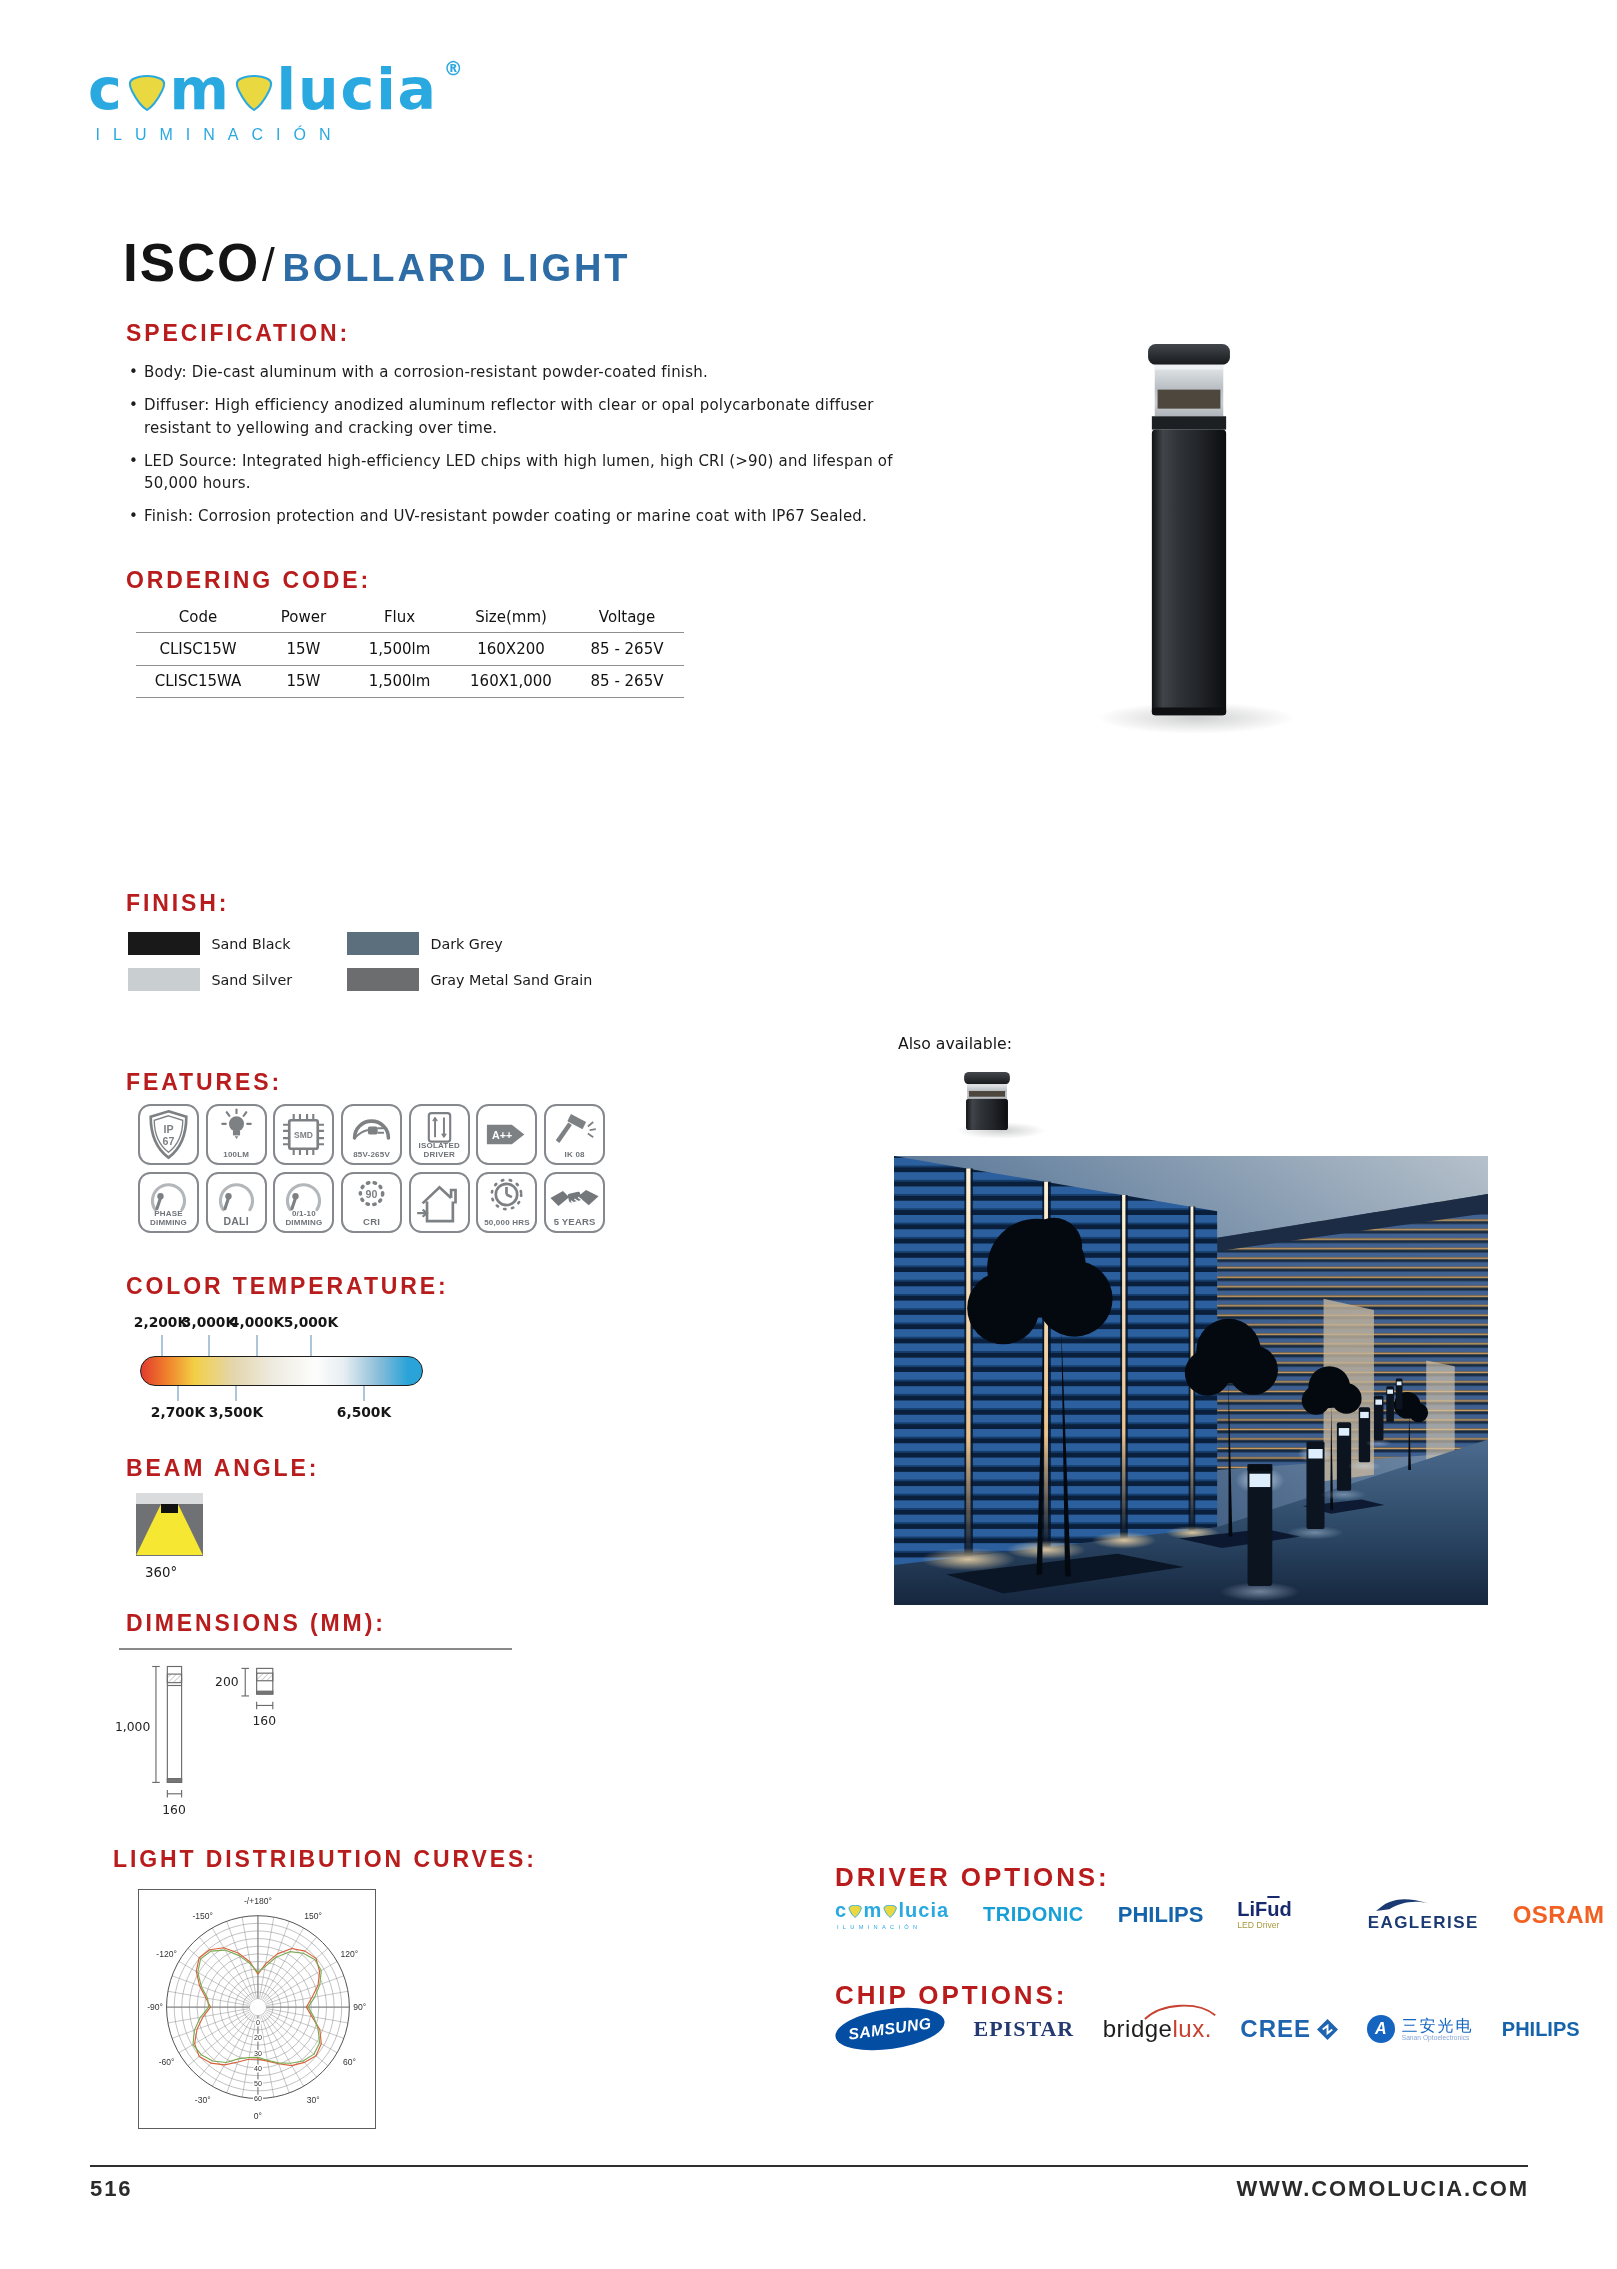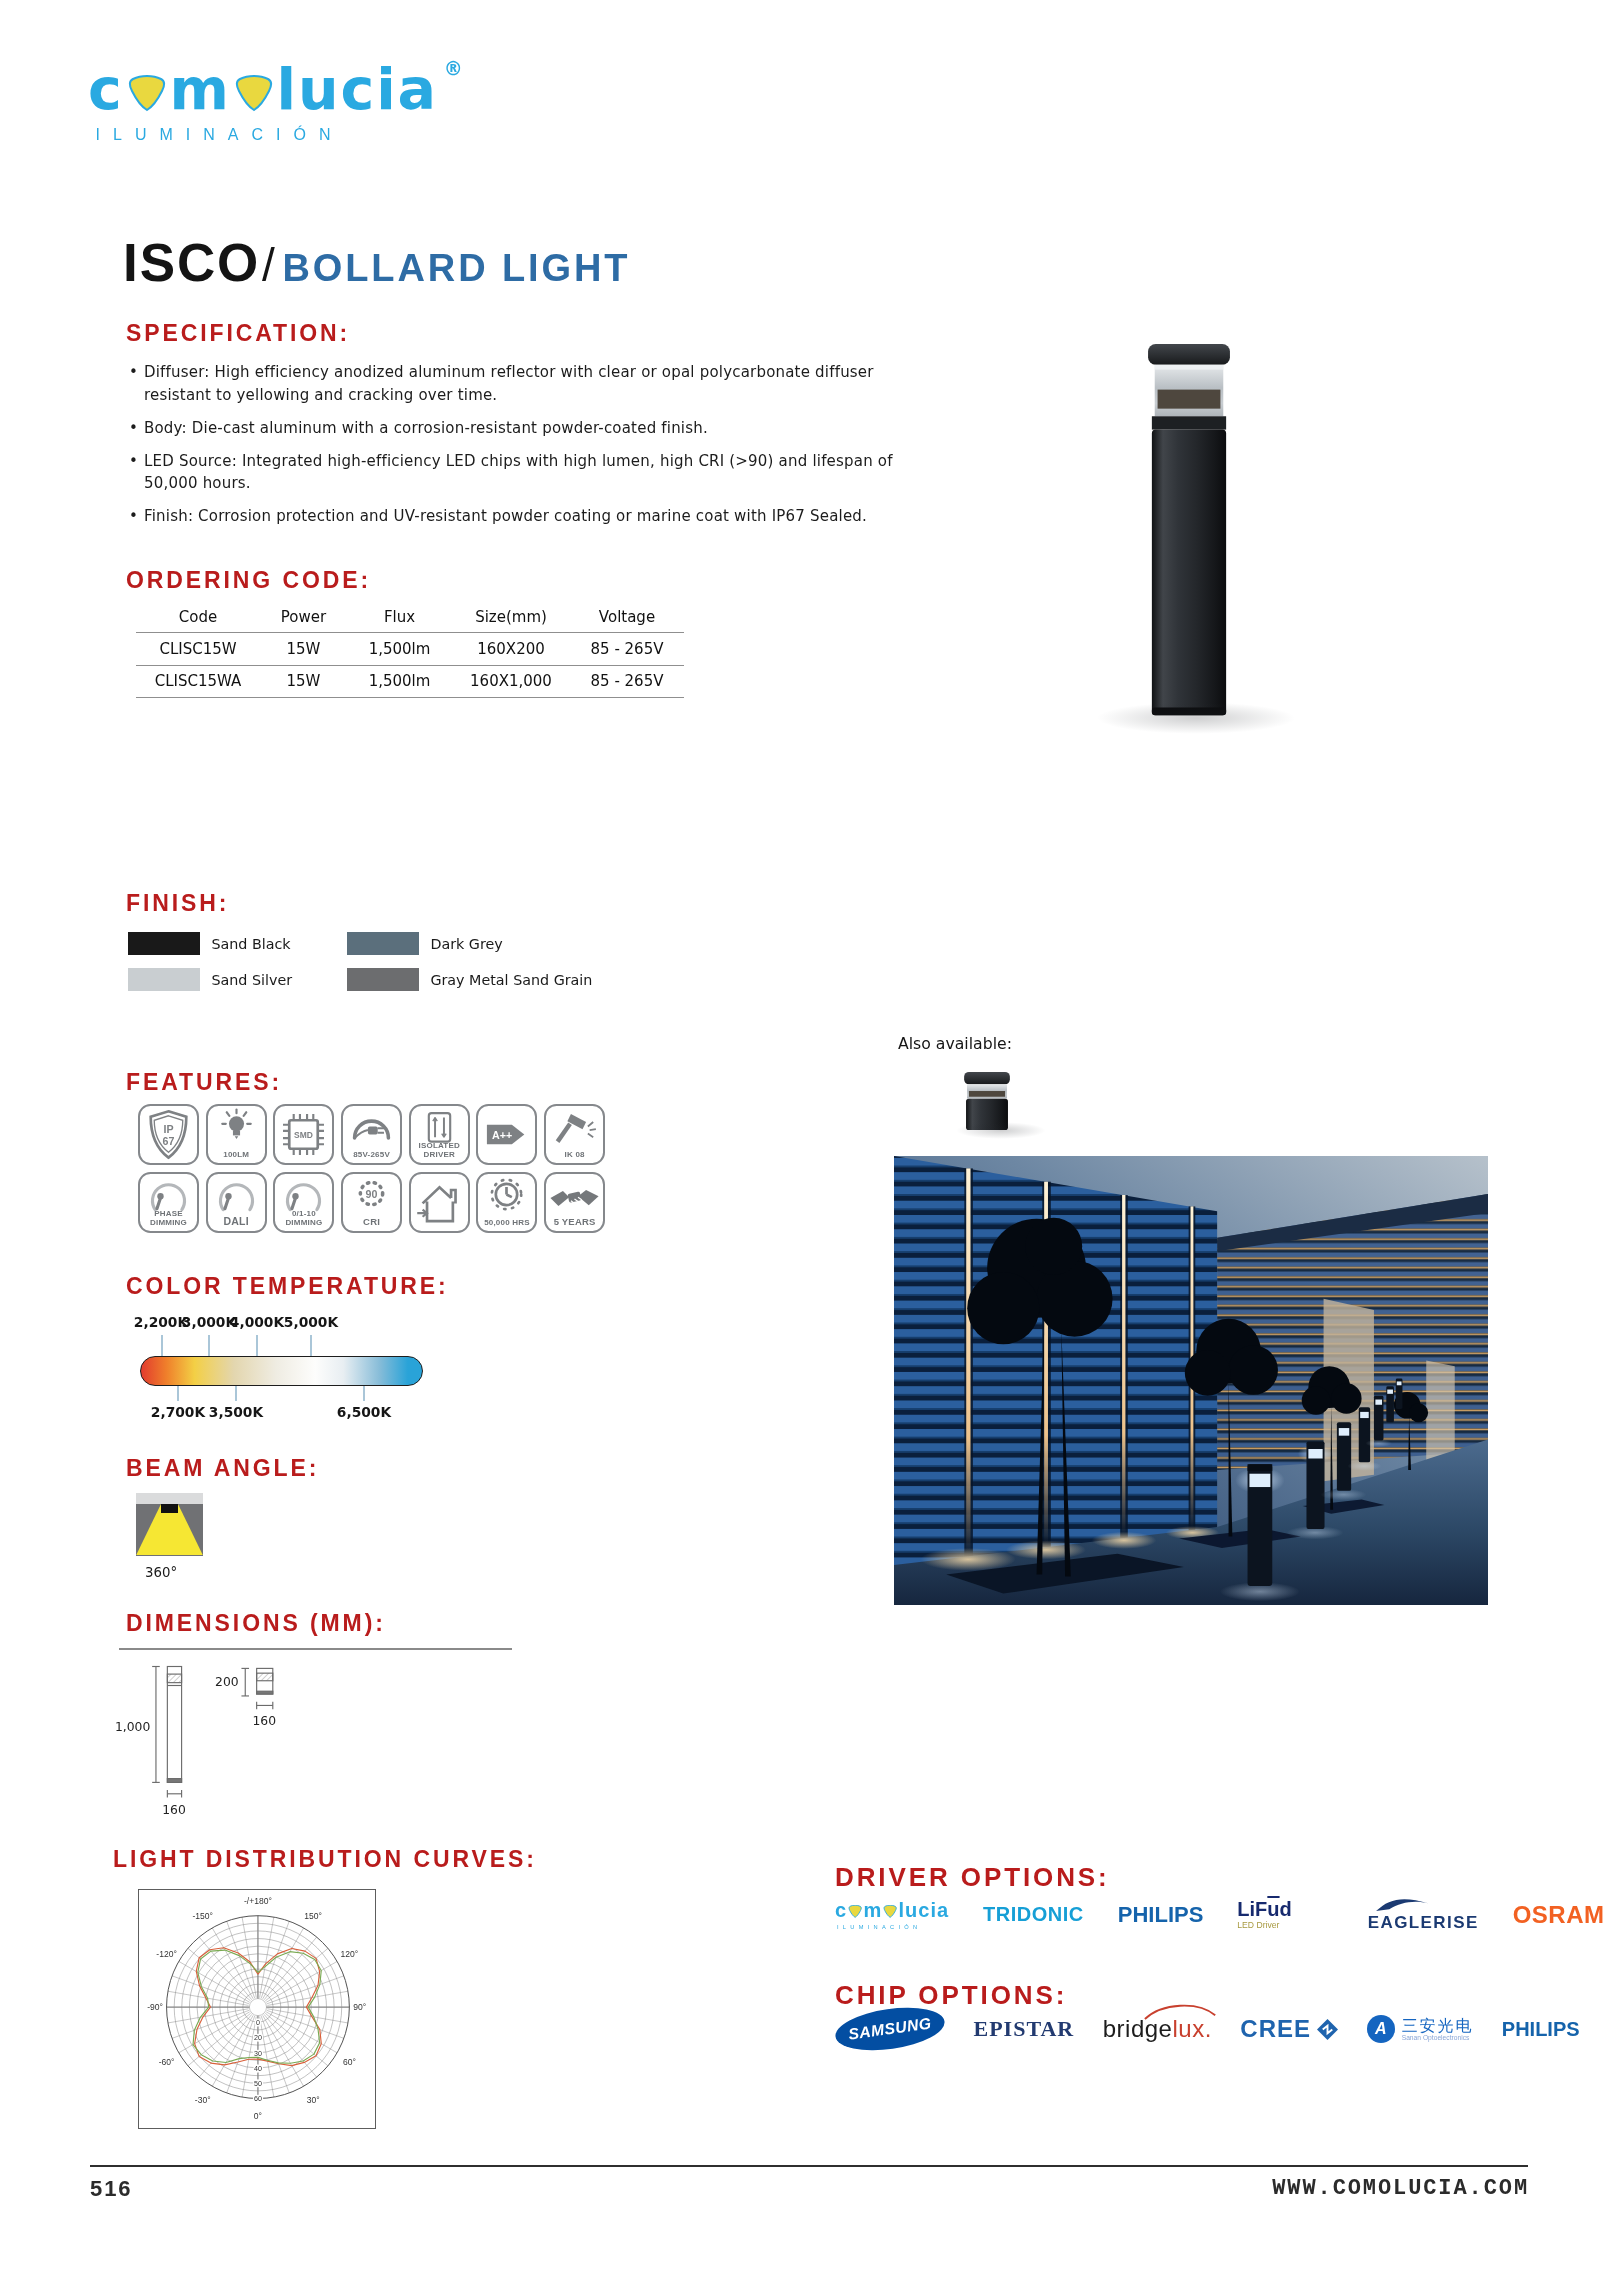--- a/index.html
+++ b/index.html
@@ -98,21 +98,21 @@
   .lg-bridgelux svg{position:absolute;top:-14.3px;left:40px;}
   .lg-cree{display:flex;align-items:center;gap:6px;font-weight:800;font-size:24px;color:#1f64ae;letter-spacing:1px;}
   .lg-sanan{display:flex;align-items:center;gap:6.7px;}
   .lg-sanan .mono{width:28.5px;height:28.5px;border-radius:50%;background:#1565c0;color:#fff;display:flex;
       align-items:center;justify-content:center;font-style:italic;font-weight:700;font-size:16px;}
   .lg-sanan .cn{font-size:16px;color:#1565c0;letter-spacing:1.9px;line-height:1.1;}
   .lg-sanan .sub{font-size:6.7px;color:#8aa6d6;}
   
   #footer-num{left:90px;top:2176px;font-family:"Liberation Sans",sans-serif;font-weight:700;
               font-size:22px;letter-spacing:1.9px;color:#2b2b2b;}
-  #footer-site{right:89px;top:2176px;font-family:Liberation Mono, monospace;font-weight:700;
+  #footer-site{right:89px;top:2176px;font-family:Liberation Sans, sans-serif;font-weight:700;
               font-size:22px;letter-spacing:1.9px;color:#2b2b2b;}
   #also-label{left:898px;top:1034px;font-size:15.7px;color:#151515;}
   .shadow{position:absolute;background:radial-gradient(ellipse at center,rgba(35,38,43,.22),rgba(35,38,43,0) 70%);}
 </style>
 </head>
 <body>
 
 <div id="page">
 
   <div class="abs" id="logo">
@@ -132,22 +132,22 @@
   </div>
 
   <div class="abs" id="title">
     <span class="t-product">ISCO</span>
     <span class="t-sep">/</span>
     <span class="t-cat">BOLLARD LIGHT</span>
   </div>
 
   <div class="h" style="left:126px;top:320px">SPECIFICATION:</div>
   <ul class="abs" id="spec-list">
+    <li>Body: Die-cast aluminum with a corrosion-resistant powder-coated finish.</li>
     <li>Diffuser: High efficiency anodized aluminum reflector with clear or opal polycarbonate diffuser resistant to yellowing and cracking over time.</li>
-    <li>Body: Die-cast aluminum with a corrosion-resistant powder-coated finish.</li>
     <li>LED Source: Integrated high-efficiency LED chips with high lumen, high CRI (&gt;90) and lifespan of 50,000 hours.</li>
     <li>Finish: Corrosion protection and UV-resistant powder coating or marine coat with IP67 Sealed.</li>
   </ul>
 
   <div class="h" style="left:126px;top:567px">ORDERING CODE:</div>
   <table class="abs" id="order-table">
     <thead>
         <tr>
       <th style="width:105px">Code</th>
       <th style="width:68px">Power</th>

